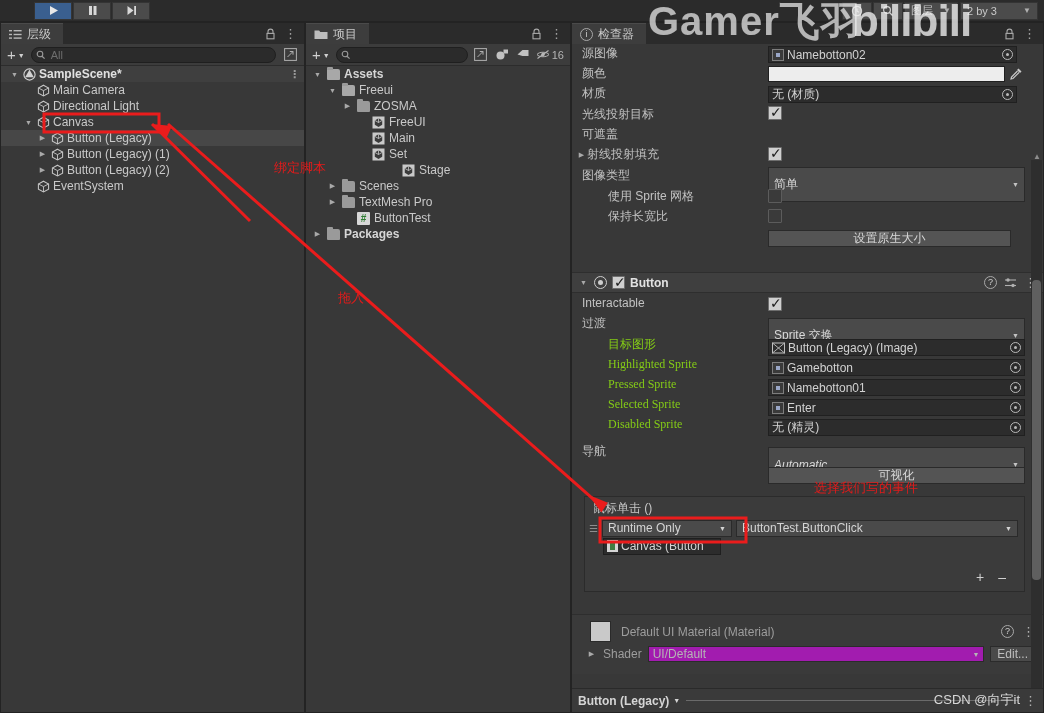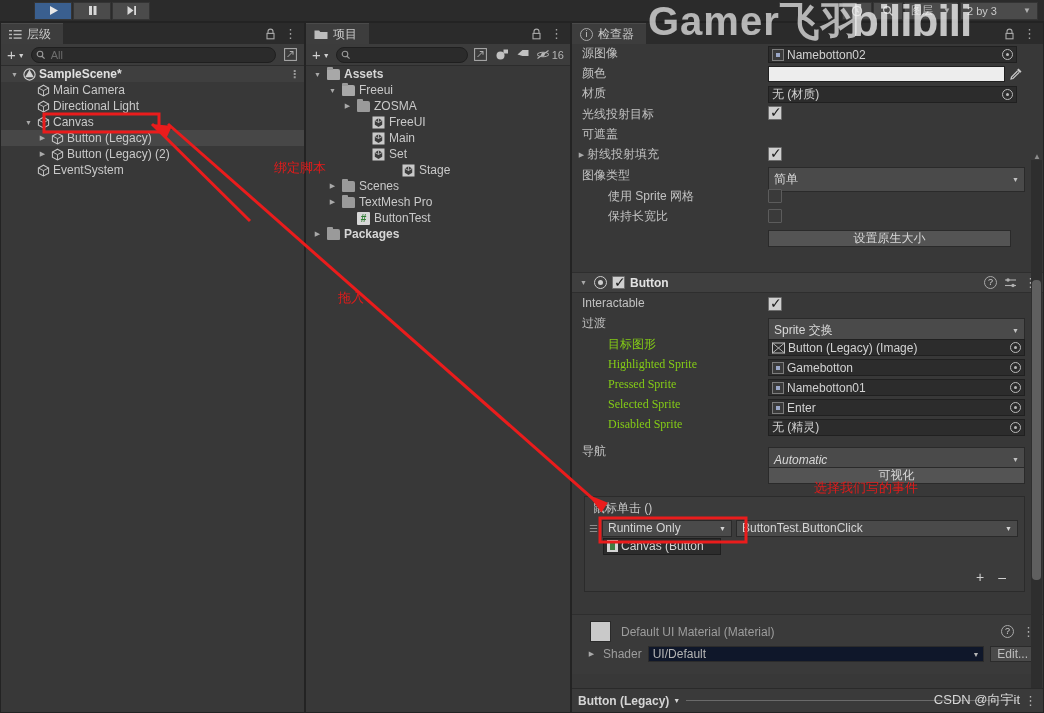--- a/index.html
+++ b/index.html
@@ -132,21 +132,21 @@
   .chk {
     width: 14px; height: 14px; background: #cfcfcf; border: 1px solid #6e6e6e;
     position: relative; border-radius: 1px;
   }
   .chk.on::after {
     content: "✓"; position: absolute; left: 1px; top: -3px;
     font-size: 14px; color: #1b1b1b; line-height: 16px;
   }
   .chk.off { background: #3a3a3a; border: 1px solid #5c5c5c; }
   .dropdownfield {
-    height: 25px; background: #4a4a4a; border: 1px solid #2a2a2a;
+    height: 35px; background: #4a4a4a; border: 1px solid #2a2a2a;
     display: flex; align-items: center; padding: 0 5px; color: #d8d8d8; font-size: 12px;
   }
   .dropdownfield .caret { margin-left: auto; font-size: 7px; color: #c3c3c3; }
   .btnfield {
     height: 17px; background: #545454; border: 1px solid #2a2a2a;
     display: flex; align-items: center; justify-content: center;
     color: #d8d8d8; font-size: 12px;
   }
   .comp-header {
     height: 21px; background: #3f3f3f; display: flex; align-items: center; gap: 5px;
@@ -181,21 +181,21 @@
   }
   .script-ic { width: 11px; height: 12px; background: #d5d5d5; position: relative; flex: 0 0 11px; }
   .script-ic::after { content:""; position:absolute; left:3px; top:2px; width:5px; height:8px; background:#3f7d42; }
   .plusminus {
     display: flex; align-items: center; justify-content: flex-end; gap: 14px;
     height: 18px; padding-right: 18px; color: #d0d0d0; font-size: 14px;
   }
   .material-block { border-top: 1px solid #2e2e2e; background: #3a3a3a; }
   .mat-swatch { width: 21px; height: 21px; background: #c9c9c9; border: 1px solid #2a2a2a; }
   .shader-dd {
-    height: 16px; background: #0f172a; border: 1px solid #2b2b2b;
+    height: 16px; background: #a21caf; border: 1px solid #2b2b2b;
     display: flex; align-items: center; padding: 0 4px; color: #b5b5b5; font-size: 12px;
   }
   .edit-btn {
     height: 16px; background: #4a4a4a; border: 1px solid #2b2b2b; padding: 0 6px;
     display: flex; align-items: center; color: #bdbdbd; font-size: 12px;
   }
   .addcomp-btn {
     width: 232px; height: 18px; background: #585858; border: 1px solid #2b2b2b;
     display: flex; align-items: center; justify-content: center;
     color: #d6d6d6; font-size: 12px; margin: 0 auto;
@@ -369,20 +369,28 @@
           </svg>
           <span>Canvas</span>
         </div>
         <div class="h-row selected" style="padding-left: 36px;">
           <span class="arrow">▶</span>
           <svg class="go-icon" viewBox="0 0 13 13">
             <path d="M6.5 1.2 L11.6 4 v5.2 L6.5 12 L1.4 9.2 V4 Z" fill="none" stroke="#c6c6c6" stroke-width="1.05"></path>
             <path d="M1.4 4 L6.5 6.6 L11.6 4 M6.5 6.6 V12" fill="none" stroke="#c6c6c6" stroke-width="0.9"></path>
           </svg>
           <span>Button (Legacy)</span>
+        </div>
+        <div class="h-row" style="padding-left: 36px;">
+          <span class="arrow">▶</span>
+          <svg class="go-icon" viewBox="0 0 13 13">
+            <path d="M6.5 1.2 L11.6 4 v5.2 L6.5 12 L1.4 9.2 V4 Z" fill="none" stroke="#c6c6c6" stroke-width="1.05"></path>
+            <path d="M1.4 4 L6.5 6.6 L11.6 4 M6.5 6.6 V12" fill="none" stroke="#c6c6c6" stroke-width="0.9"></path>
+          </svg>
+          <span>Button (Legacy) (1)</span>
         </div>
         <div class="h-row" style="padding-left: 36px;">
           <span class="arrow">▶</span>
           <svg class="go-icon" viewBox="0 0 13 13">
             <path d="M6.5 1.2 L11.6 4 v5.2 L6.5 12 L1.4 9.2 V4 Z" fill="none" stroke="#c6c6c6" stroke-width="1.05"></path>
             <path d="M1.4 4 L6.5 6.6 L11.6 4 M6.5 6.6 V12" fill="none" stroke="#c6c6c6" stroke-width="0.9"></path>
           </svg>
           <span>Button (Legacy) (2)</span>
         </div>
         <div class="h-row" style="padding-left: 22px;">

